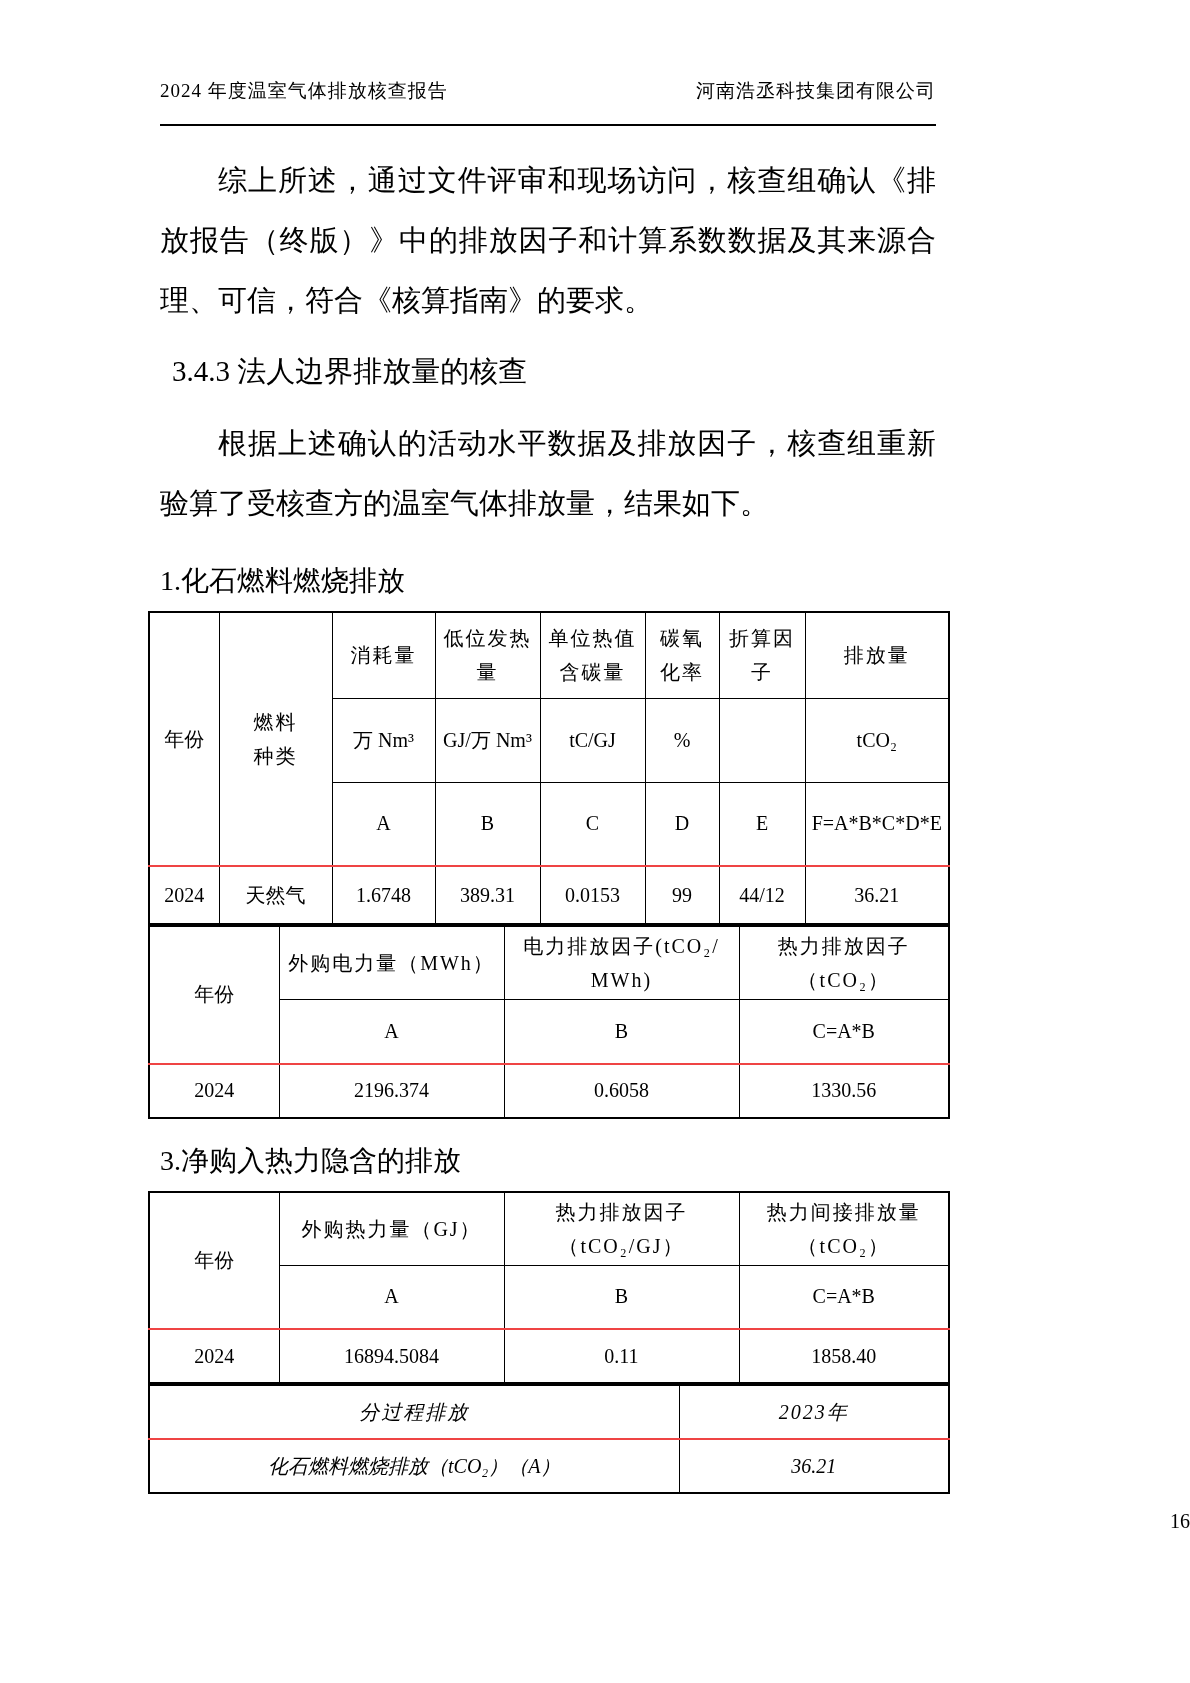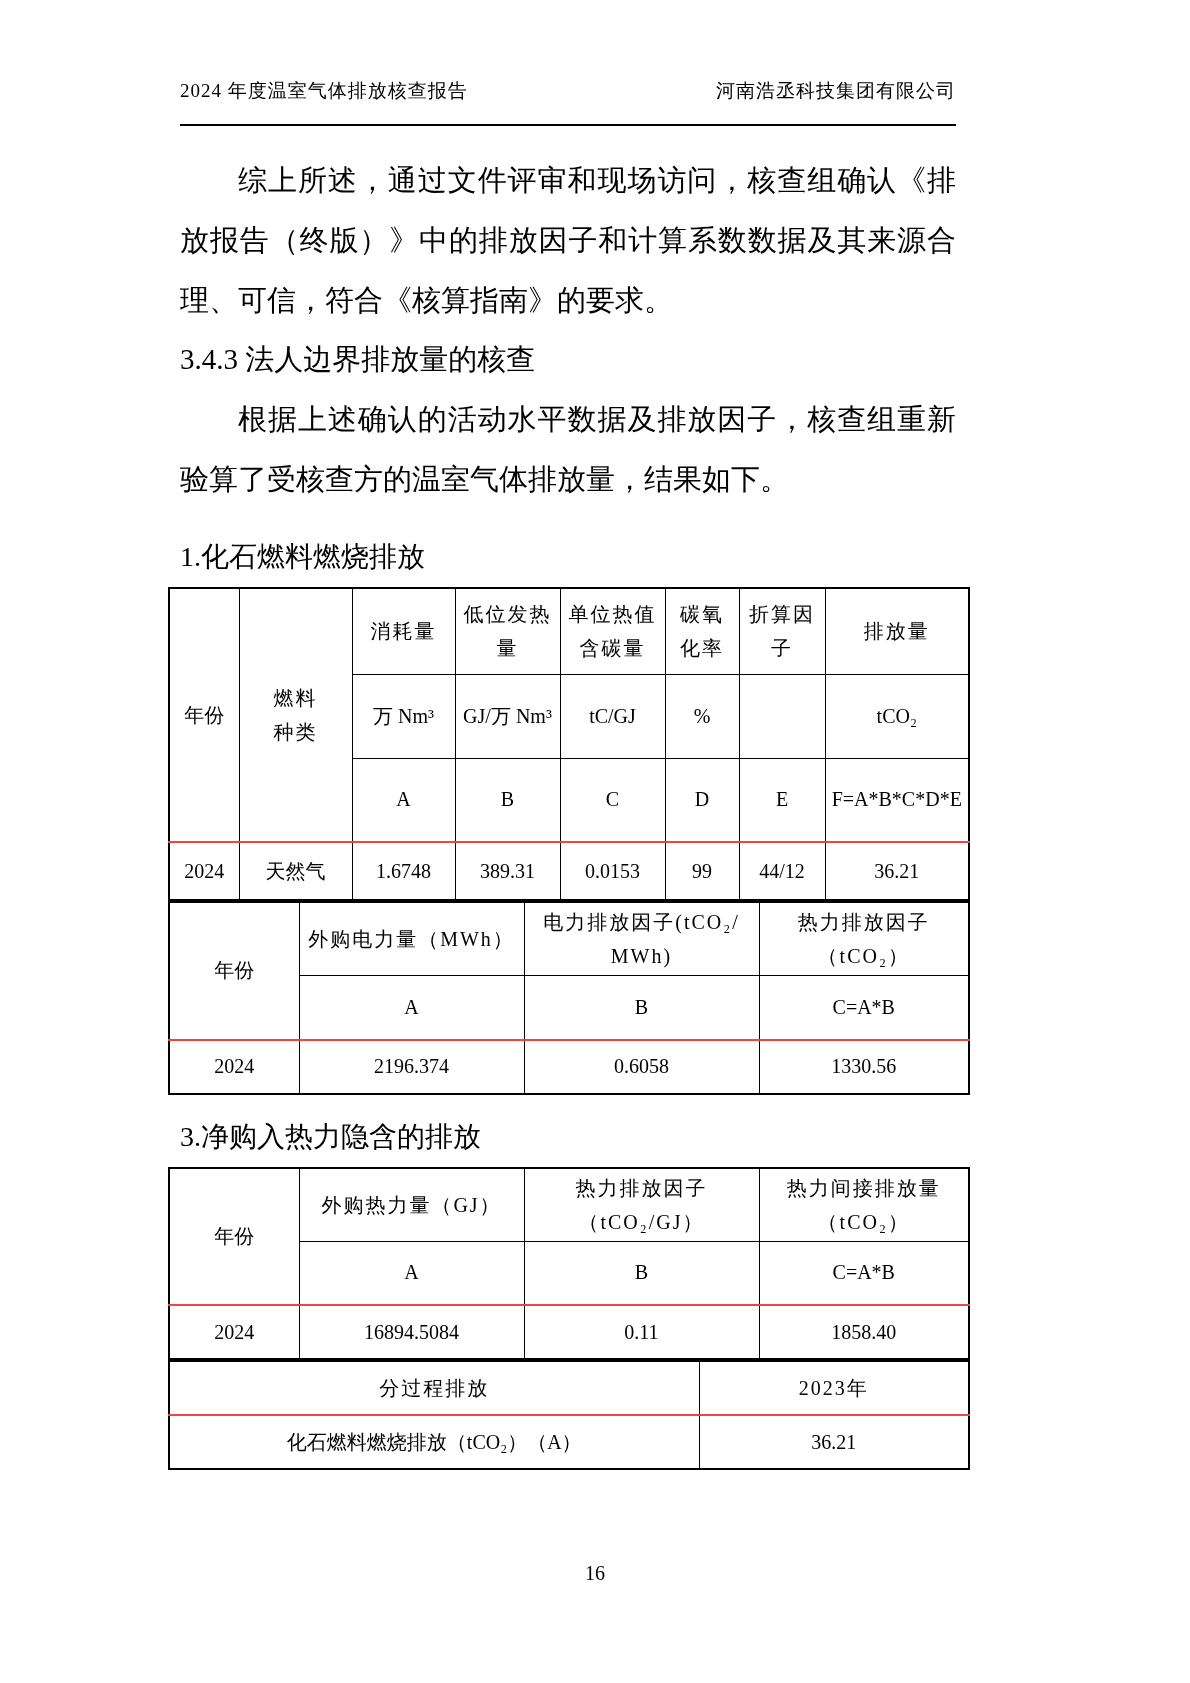--- a/index.html
+++ b/index.html
@@ -7,21 +7,21 @@
     position: relative;
     width: 1190px;
     height: 1683px;
     background: #ffffff;
     font-family: "Liberation Serif", "DejaVu Serif", serif;
     color: #000000;
     overflow: hidden;
   }
   .content {
     position: absolute;
-    left: 168px;
+    left: 148px;
     top: 0;
     width: 800px;
   }
   
   .doc-header {
     margin: 78px 12px 0 12px;
     display: flex;
     justify-content: space-between;
     align-items: baseline;
     font-size: 19px;
@@ -34,21 +34,21 @@
   }
   
   .text-block { margin: 24px 12px 0 12px; font-size: 29px; }
   .para {
     margin: 0;
     line-height: 60px;
     text-align: justify;
     text-indent: 2em;
   }
   .heading343 {
-    margin: 0;
+    margin: 12px;
     line-height: 59px;
     font-size: 29px;
     font-weight: normal;
   }
   .section-title {
     margin: 24px 0 12px 12px;
     font-size: 28px;
     font-weight: normal;
     line-height: 36px;
   }
@@ -72,28 +72,28 @@
   tr.data-row td { border-top: 2px solid #ef4444; }
   .pre-line { white-space: pre-line; }
   .hdr-cell { letter-spacing: 2px; line-height: 34px; }
   tr.t1-labels { height: 86px; }
   tr.t1-units  { height: 84px; }
   tr.t1-letters{ height: 84px; }
   tr.t1-data   { height: 58px; }
   tr.t23-labels { height: 70px; }
   tr.t23-letters{ height: 64px; }
   tr.t23-data   { height: 54px; }
-  tr.t4-row { height: 54px; }
+  tr.t4-row { height: 54px; font-style: italic; }
   
   .page-number {
     position: absolute;
-    top: 1562px;
+    top: 1510px;
     left: 0;
     width: 100%;
-    text-align: center;
+    text-align: right;
     font-size: 20px;
   }
 </style>
 </head>
 <body>
 
 <div class="page">
   <div class="content">
 
     <div class="doc-header">

